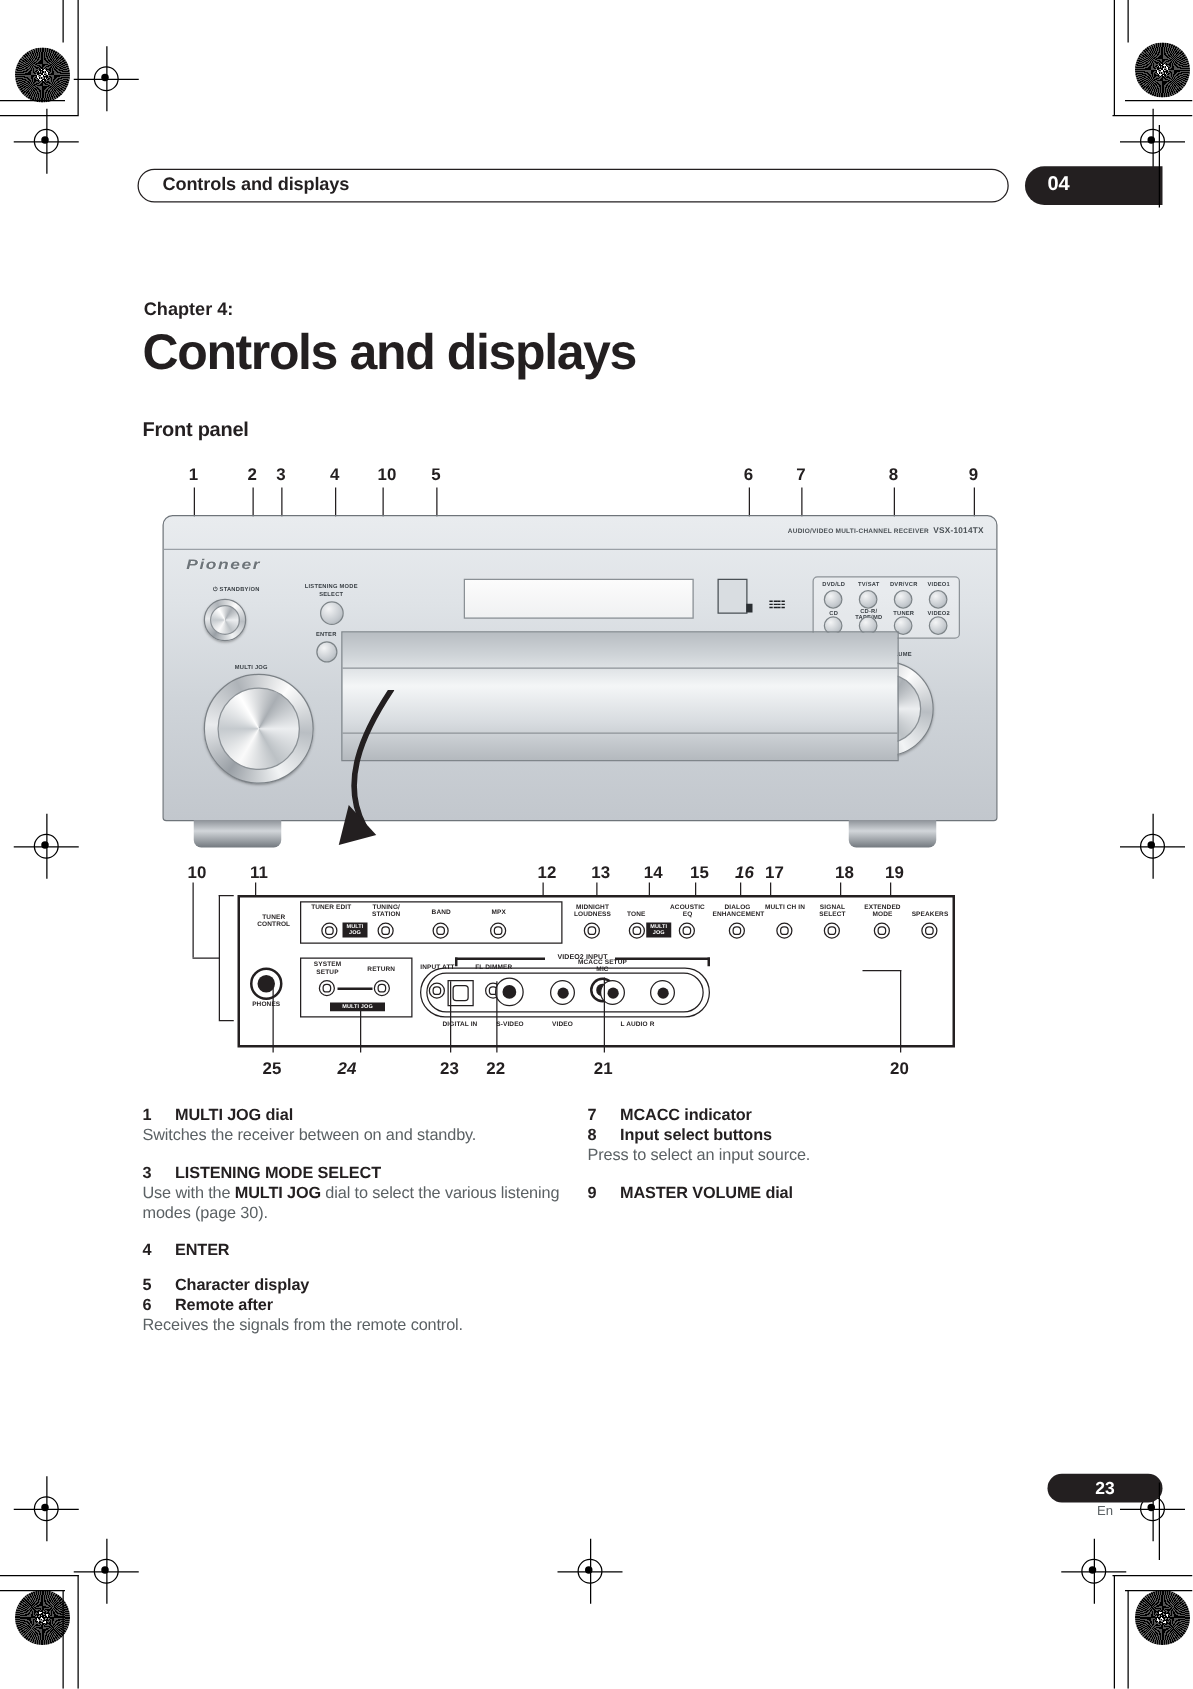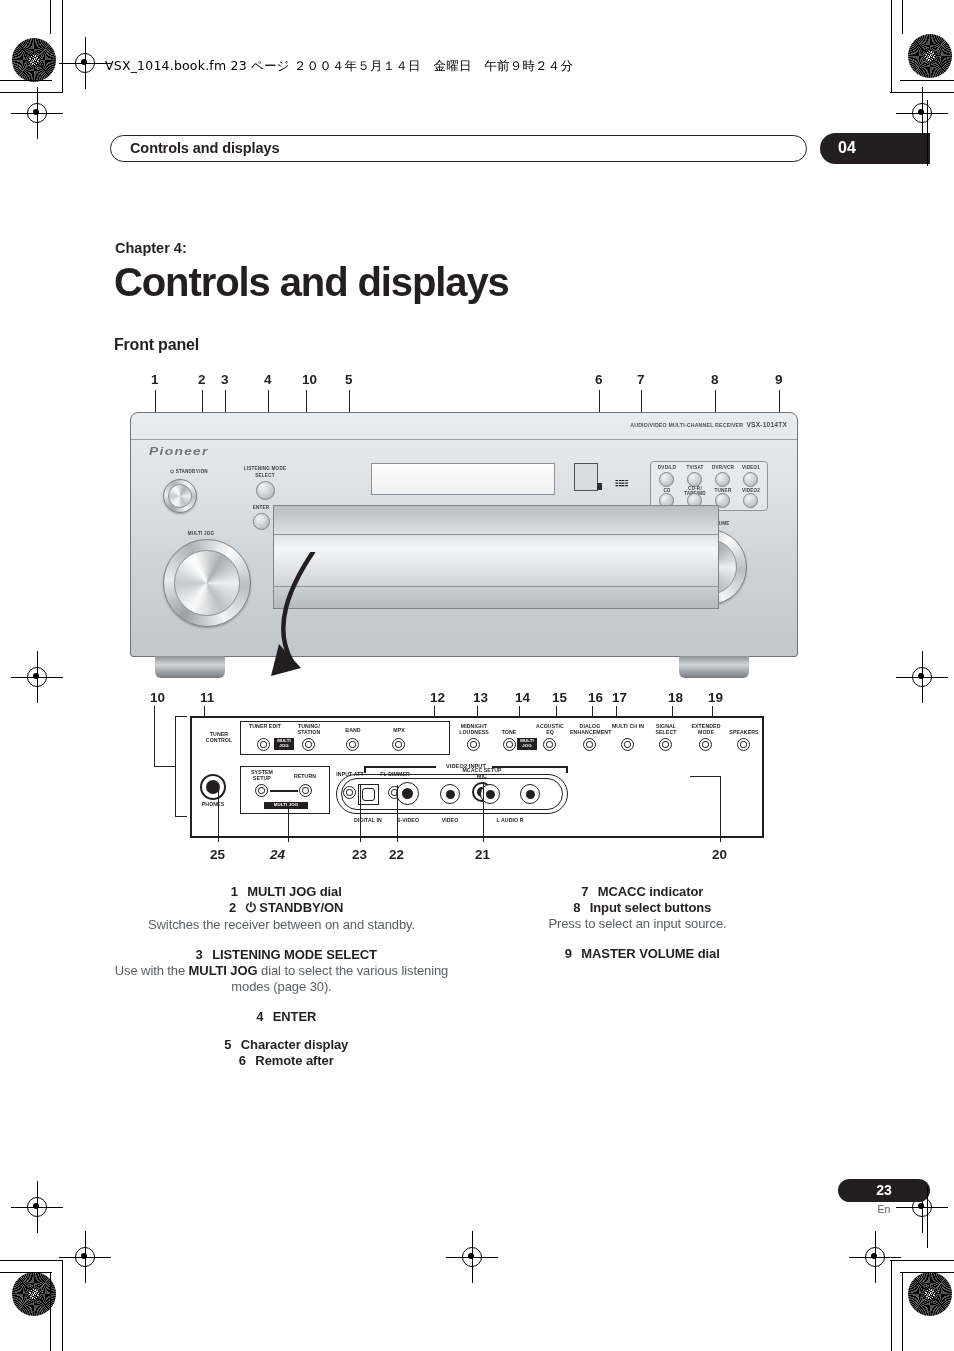--- a/index.html
+++ b/index.html
@@ -97,21 +97,21 @@
   .t{position:absolute;font-size:5.2px;font-weight:bold;color:#231f20;text-align:center;
     line-height:1.15;letter-spacing:.1px;white-space:nowrap;}
   .tagbox{position:absolute;background:#231f20;color:#fff;font-size:4.4px;font-weight:bold;
     text-align:center;line-height:1.1;padding:1px 2px;letter-spacing:.1px;}
   .jack{position:absolute;border-radius:50%;border:1.8px solid #231f20;box-sizing:border-box;background:#fff;}
   .jack i{position:absolute;inset:25%;border-radius:50%;background:#231f20;}
   .hr2{position:absolute;background:#231f20;height:1.6px;}
   .vr2{position:absolute;background:#231f20;width:1.6px;}
 
   
-  .col{position:absolute;width:335px;text-align:center;}
+  .col{position:absolute;width:335px;}
   .col.left{left:114px;top:884px;}
   .col.right{left:470px;top:884px;}
   .item-head{font-size:13px;font-weight:bold;margin:0 0 1px 0;letter-spacing:-0.1px;}
   .item-head .num{display:inline-block;width:26px;}
   .item-body{font-size:13px;color:#5b6164;line-height:1.28;margin:0 0 13px 0;letter-spacing:-0.1px;}
   .item-body b{color:#231f20;font-weight:bold;}
   .item-body i{font-style:italic;}
   .item-head.nobody{margin-bottom:13px;}
 
   
@@ -171,21 +171,20 @@
   <div class="cropline cl-v" style="left:891px;top:0;height:92px;"></div>
   <div class="cropline cl-h" style="left:0;top:1272px;width:52px;"></div>
   <div class="cropline cl-v" style="left:50px;top:1272px;height:79px;"></div>
   <div class="cropline cl-h" style="left:0;top:1260px;width:63px;"></div>
   <div class="cropline cl-v" style="left:62px;top:1260px;height:91px;"></div>
   <div class="cropline cl-h" style="left:900px;top:1272px;width:54px;"></div>
   <div class="cropline cl-v" style="left:902px;top:1272px;height:79px;"></div>
   <div class="cropline cl-h" style="left:890px;top:1260px;width:64px;"></div>
   <div class="cropline cl-v" style="left:891px;top:1260px;height:91px;"></div>
 
-  <div class="fmline">VSX_1014.book.fm 23 ページ ２００４年５月１４日　金曜日　午前９時２４分</div>
 
   <div class="runhead">
     <span>Controls and displays</span>
   </div>
   <div class="chapnum">
     <span>04</span>
   </div>
   <div class="chapnum-line"></div>
 
   <div class="chapter-label">Chapter 4:</div>
@@ -297,21 +296,21 @@
   </div>
 
   <div class="fig2">
 
     <div class="callout" style="left:20px;top:0;">10</div>
     <div class="callout" style="left:70px;top:0;">11</div>
     <div class="callout" style="left:300px;top:0;">12</div>
     <div class="callout" style="left:343px;top:0;">13</div>
     <div class="callout" style="left:385px;top:0;">14</div>
     <div class="callout" style="left:422px;top:0;">15</div>
-    <div class="callout" style="left:458px;top:0;">16</div>
+    <div class="callout" style="left:458px;top:0;font-style:italic;">16</div>
     <div class="callout" style="left:482px;top:0;">17</div>
     <div class="callout" style="left:538px;top:0;">18</div>
     <div class="callout" style="left:578px;top:0;">19</div>
 
     <div class="leader" style="left:24px;top:16px;height:60px;"></div>
     <div class="leader leader-h" style="left:24px;top:76px;width:22px;"></div>
     <div class="leader" style="left:45px;top:26px;height:100px;"></div>
     <div class="leader leader-h" style="left:45px;top:26px;width:12px;"></div>
     <div class="leader leader-h" style="left:45px;top:126px;width:12px;"></div>
 
@@ -469,27 +468,27 @@
     <div class="callout" style="left:80px;top:157px;">25</div>
     <div class="callout" style="left:140px;top:157px;font-style:italic;">24</div>
     <div class="callout" style="left:222px;top:157px;">23</div>
     <div class="callout" style="left:259px;top:157px;">22</div>
     <div class="callout" style="left:345px;top:157px;">21</div>
     <div class="callout" style="left:582px;top:157px;">20</div>
   </div>
 
   <div class="col left" id="col-left">
       <p class="item-head"><span class="num">1</span><span>MULTI JOG dial</span></p>
-      <p class="item-head"><span class="num">2</span><span>⏻ STANDBY/ON</span></p>
       <p class="item-body">Switches the receiver between on and standby.</p>
       <p class="item-head"><span class="num">3</span><span>LISTENING MODE SELECT</span></p>
       <p class="item-body">Use with the <b>MULTI JOG</b> dial to select the various listening modes (page 30).</p>
       <p class="item-head nobody"><span class="num">4</span><span>ENTER</span></p>
       <p class="item-head"><span class="num">5</span><span>Character display</span></p>
       <p class="item-head"><span class="num">6</span><span>Remote after</span></p>
+      <p class="item-body">Receives the signals from the remote control.</p>
     </div>
   <div class="col right" id="col-right">
       <p class="item-head"><span class="num">7</span><span>MCACC indicator</span></p>
       <p class="item-head"><span class="num">8</span><span>Input select buttons</span></p>
       <p class="item-body">Press to select an input source.</p>
       <p class="item-head nobody"><span class="num">9</span><span>MASTER VOLUME dial</span></p>
     </div>
 
   <div class="pagepill">
     <span>23</span>

